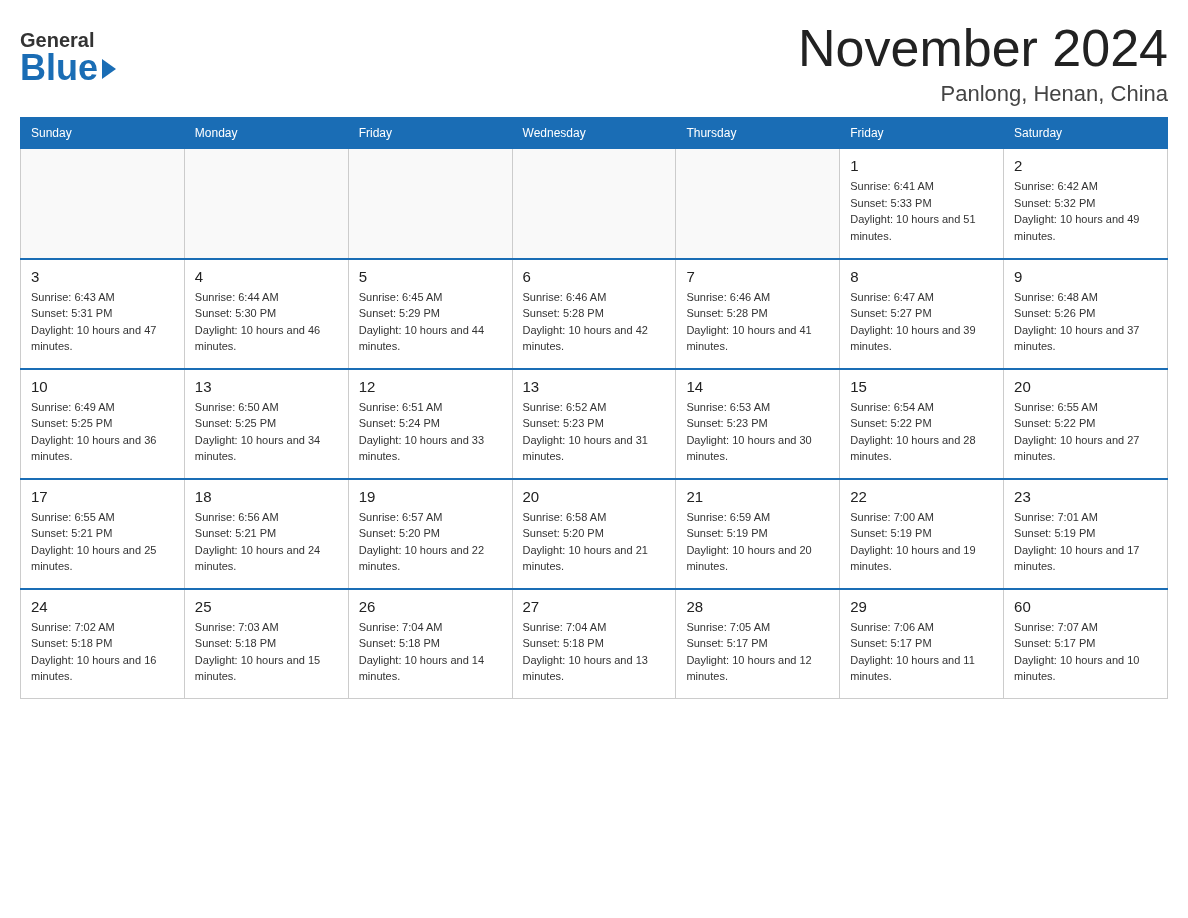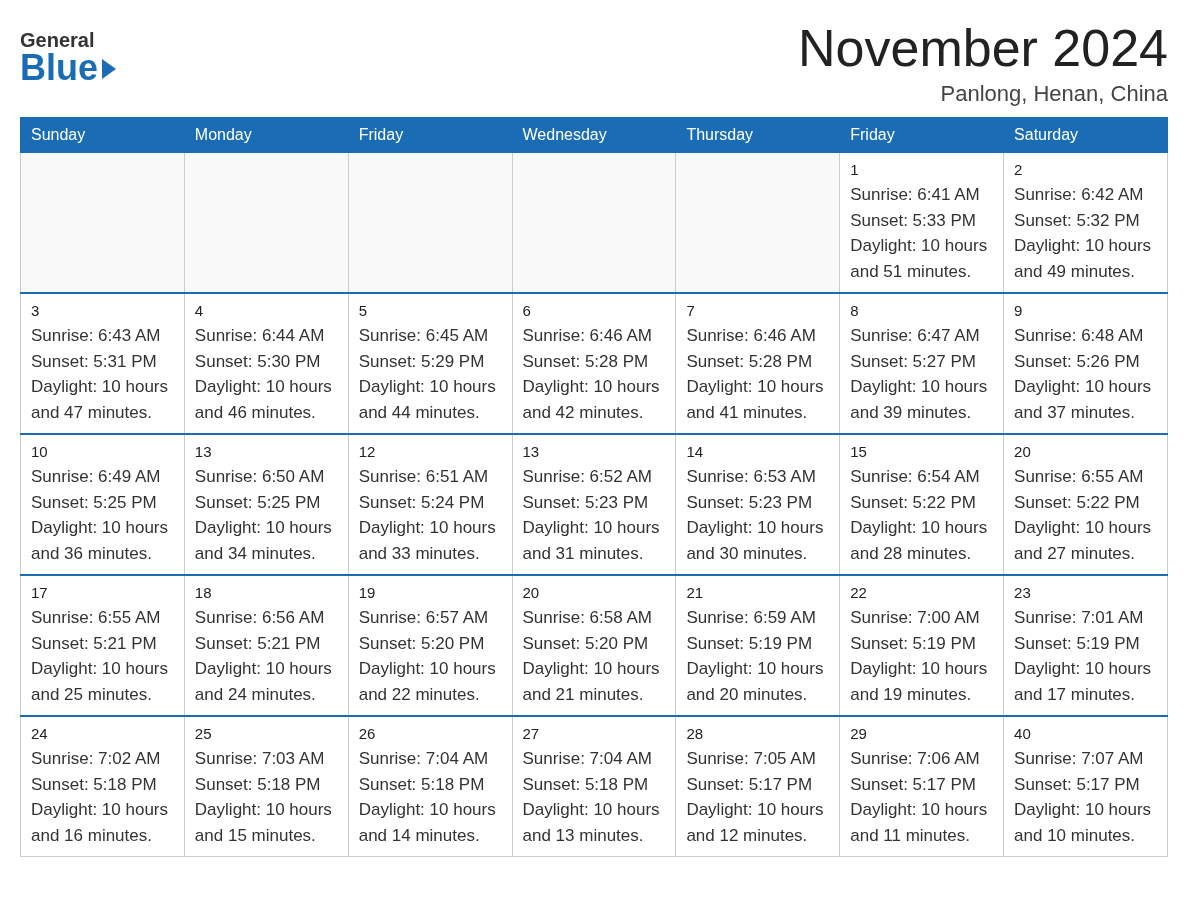--- a/index.html
+++ b/index.html
@@ -61,21 +61,21 @@
     }
     .calendar {
       width: 100%;
       border-collapse: collapse;
       margin-top: 10px;
     }
     .calendar th {
       background-color: #1a6db5;
       color: white;
       padding: 8px 10px;
-      font-size: 16px;
+      font-size: 12px;
       font-weight: normal;
       text-align: left;
       border: 1px solid #1a6db5;
     }
     .calendar td {
       vertical-align: top;
       padding: 8px 10px;
       font-size: 13px;
       color: #222;
       border: 1px solid #ccc;
@@ -84,21 +84,21 @@
       height: 110px;
     }
     .day-number {
       font-size: 15px;
       font-weight: normal;
       color: #222;
       display: block;
       margin-bottom: 4px;
     }
     .day-info {
-      font-size: 17px;
+      font-size: 11px;
       color: #333;
       line-height: 1.5;
     }
     .empty-cell {
       background: #f9f9f9;
     }
     .row-divider td {
       border-top: 2px solid #1a6db5;
     }
   </style>
@@ -256,18 +256,18 @@
         </td>
         <td>
           <span class="day-number">28</span>
           <div class="day-info">Sunrise: 7:05 AM<br>Sunset: 5:17 PM<br>Daylight: 10 hours and 12 minutes.</div>
         </td>
         <td>
           <span class="day-number">29</span>
           <div class="day-info">Sunrise: 7:06 AM<br>Sunset: 5:17 PM<br>Daylight: 10 hours and 11 minutes.</div>
         </td>
         <td>
-          <span class="day-number">40</span>
+          <span class="day-number">60</span>
           <div class="day-info">Sunrise: 7:07 AM<br>Sunset: 5:17 PM<br>Daylight: 10 hours and 10 minutes.</div>
         </td>
       </tr>
     </tbody>
 </table>
 
 </body></html>

